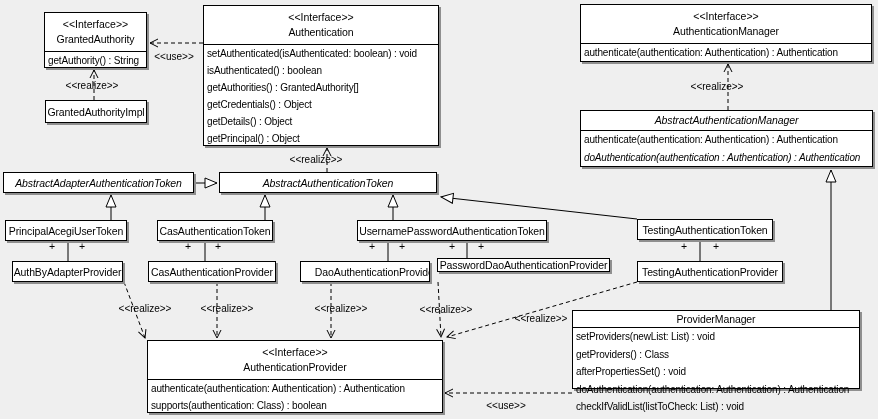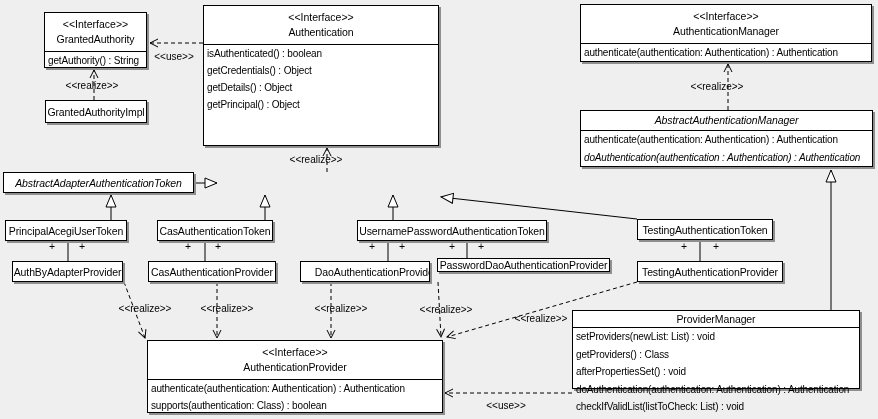--- a/index.html
+++ b/index.html
@@ -96,21 +96,23 @@
   <div class="box single" style="left:45px;top:100px;width:102px;height:23px;">
     <div class="cname">GrantedAuthorityImpl</div>
   </div>
 
   <div class="box" style="left:203px;top:5px;width:236px;height:141px;">
     <div class="hdr hdr2">
       <div class="stereo">&lt;&lt;Interface&gt;&gt;</div>
       <div class="cname">Authentication</div>
     </div>
     <div>
+      <div class="m">setAuthenticated(isAuthenticated: boolean) : void</div>
       <div class="m">isAuthenticated() : boolean</div>
+      <div class="m">getAuthorities() : GrantedAuthority[]</div>
       <div class="m">getCredentials() : Object</div>
       <div class="m">getDetails() : Object</div>
       <div class="m">getPrincipal() : Object</div>
     </div>
   </div>
 
   <div class="box" style="left:580px;top:4px;width:292px;height:58px;">
     <div class="hdr hdr2">
       <div class="stereo">&lt;&lt;Interface&gt;&gt;</div>
       <div class="cname">AuthenticationManager</div>
@@ -125,20 +127,23 @@
     <div>
       <div class="m m18">authenticate(authentication: Authentication) : Authentication</div>
       <div class="m m18 it">doAuthentication(authentication : Authentication) : Authentication</div>
     </div>
   </div>
 
   <div class="box single" style="left:3px;top:172px;width:191px;height:21px;">
     <div class="cname it">AbstractAdapterAuthenticationToken</div>
   </div>
 
+  <div class="box single" style="left:219px;top:172px;width:218px;height:21px;">
+    <div class="cname it">AbstractAuthenticationToken</div>
+  </div>
 
   <div class="box single" style="left:5px;top:220px;width:122px;height:21px;">
     <div class="cname">PrincipalAcegiUserToken</div>
   </div>
 
   <div class="box single" style="left:157px;top:220px;width:116px;height:21px;">
     <div class="cname">CasAuthenticationToken</div>
   </div>
 
   <div class="box single" style="left:357px;top:220px;width:190px;height:21px;">

